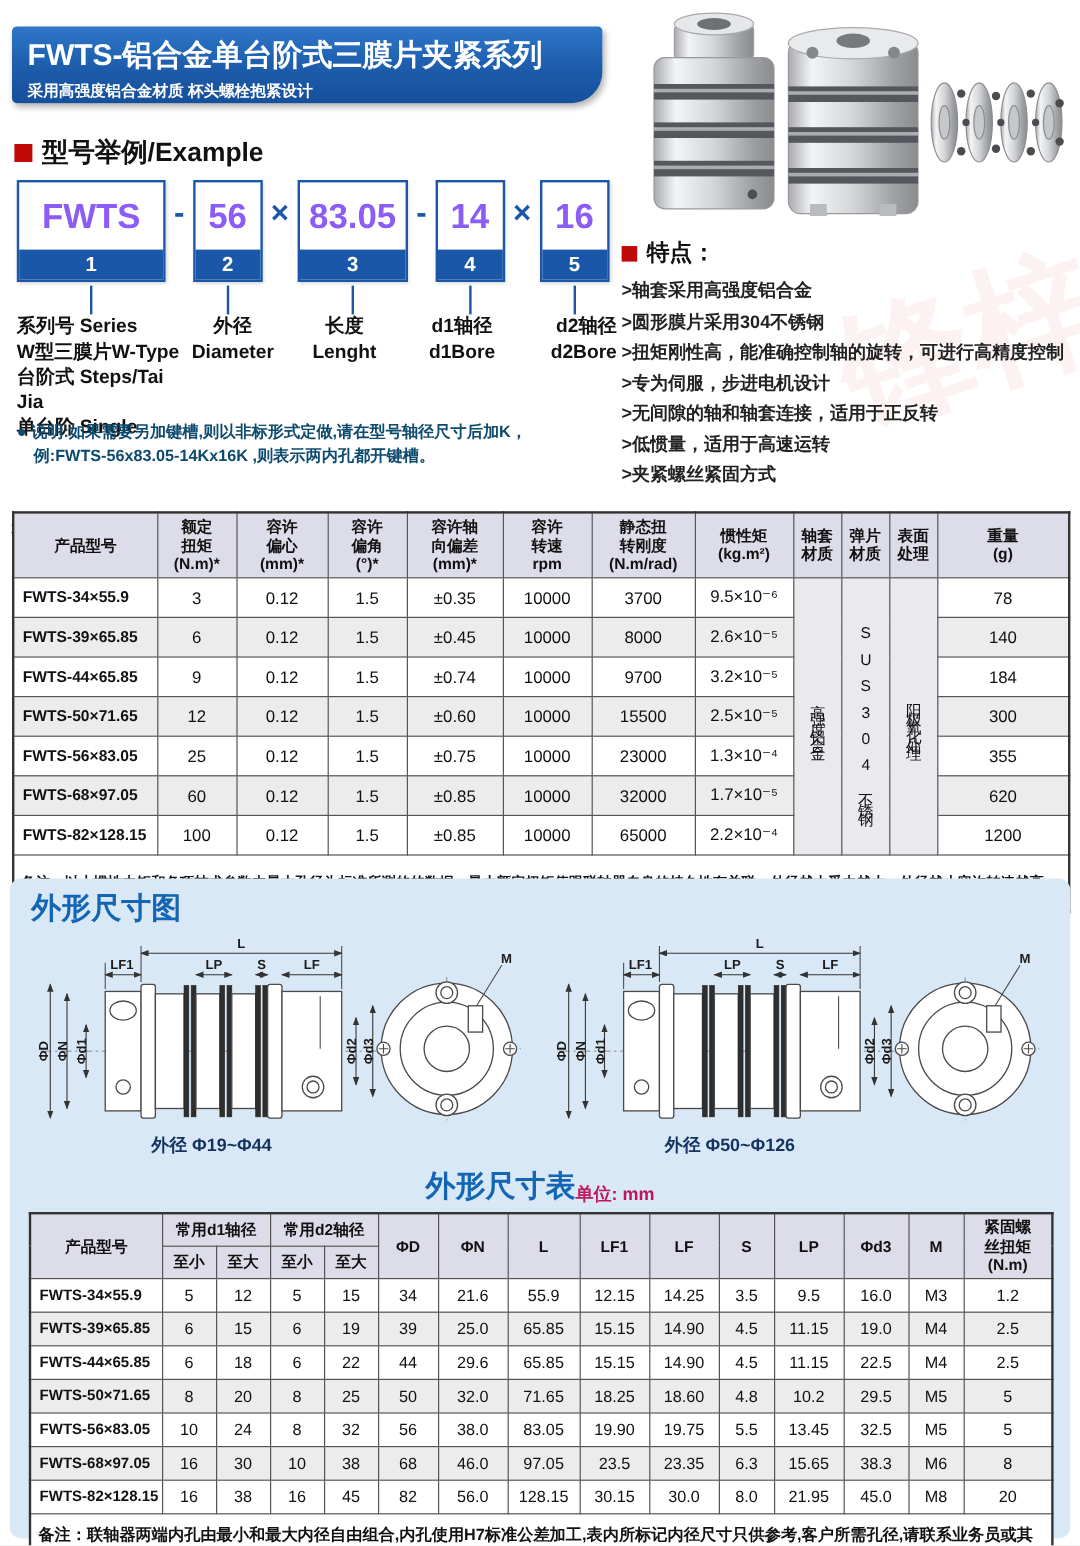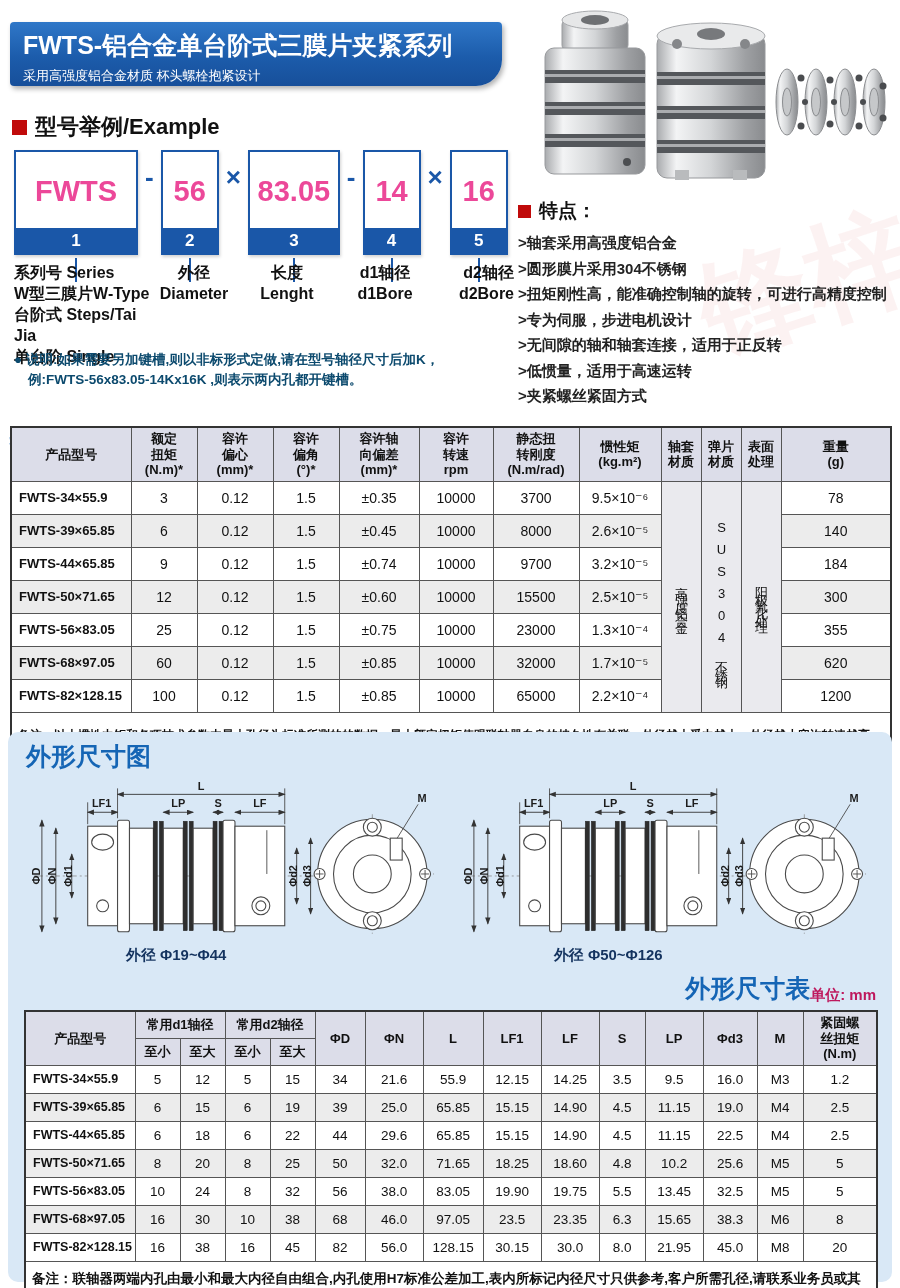--- a/index.html
+++ b/index.html
@@ -4,32 +4,32 @@
 <style>
   html,body{margin:0;padding:0;background:#e9e9e9;}
   #page{position:relative;width:900px;height:1288px;background:#ffffff;overflow:hidden;
         font-family:"Liberation Sans","DejaVu Sans",sans-serif;color:#111;}
   
   #hdr{position:absolute;left:10px;top:22px;width:492px;height:64px;
        background:linear-gradient(180deg,#2f77c8 0%,#1c5cab 55%,#174f9a 100%);
        border-radius:4px 4px 26px 4px;box-shadow:2px 3px 5px rgba(0,0,0,.3);
        color:#fff;padding:7px 13px;box-sizing:border-box;}
   #hdr .t{font-size:25px;font-weight:bold;letter-spacing:0;white-space:nowrap;}
-  #hdr .s{font-size:13px;font-weight:normal;margin-top:5px;}
+  #hdr .s{font-size:13px;font-weight:bold;margin-top:5px;}
   
   .wm{position:absolute;color:#d23a3a;font-weight:bold;pointer-events:none;}
   
   .red-sq{display:inline-block;width:15px;height:15px;background:#c00a0a;margin-right:8px;}
   .sec-head{font-size:22px;font-weight:bold;color:#111;display:flex;align-items:center;}
   .blue-title{color:#1565b5;font-weight:bold;}
   
   #ex-row{position:absolute;left:14px;top:150px;display:flex;align-items:flex-start;}
   .seg{display:flex;flex-direction:column;align-items:center;}
   .seg-box{border:2px solid #1a57a8;background:#fff;box-shadow:1px 2px 3px rgba(0,0,0,.18);}
-  .seg-val{font-size:29px;font-weight:bold;color:#ec4899;height:48px;line-height:50px;text-align:center;padding:14px 6px;}
+  .seg-val{font-size:29px;font-weight:bold;color:#8b5cf6;height:48px;line-height:50px;text-align:center;padding:4px 6px;}
   .seg-band{background:#1a57a8;color:#fff;font-size:17px;font-weight:bold;height:25px;line-height:25px;text-align:center;}
   .seg-tick{width:2px;height:24px;background:#1a57a8;margin-top:3px;}
   .seg-sep{font-size:26px;font-weight:bold;color:#1a57a8;line-height:54px;padding:0 7px;}
   .w0{width:120px}.w1{width:54px}.w2{width:88px}.w3{width:54px}.w4{width:54px}
   #ex-labels{position:absolute;left:0;top:262px;width:796px;height:86px;}
   .exlab{position:absolute;top:0;font-size:16px;line-height:21px;color:#111;font-weight:bold;}
   .exlab0{left:14px;width:138px;text-align:left;}
   .exlab1{left:146px;width:96px;text-align:center;}
   .exlab2{left:234px;width:106px;text-align:center;}
   .exlab3{left:336px;width:98px;text-align:center;}
@@ -53,21 +53,21 @@
               font-size:13px;background:#eaeaee !important;padding:6px 0;}
   td.notecell{text-align:left;font-size:12px;font-weight:bold;padding:8px 6px;background:#fff !important;line-height:1.4;}
   #tech-table{position:absolute;left:10px;top:426px;width:880px;}
   #tech-table td{height:30px;}
   
   #panel{position:absolute;left:8px;top:732px;width:884px;height:550px;background:#d9e8f6;border-radius:10px;}
   #dims-title{position:absolute;left:18px;top:8px;font-size:25px;}
   .diagram{position:absolute;top:42px;width:418px;height:192px;}
   #dgm-holder .diagram:nth-of-type(1){left:14px;}
   #dgm-holder .diagram:nth-of-type(2){left:446px;}
-  #dimtab-title-row{position:absolute;left:16px;top:240px;width:852px;display:flex;justify-content:flex-end;align-items:flex-end;}
+  #dimtab-title-row{position:absolute;left:16px;top:240px;width:852px;display:flex;justify-content:center;align-items:flex-end;}
   #dimtab-title-row .blue-title{font-size:25px;}
   #dim-table{position:absolute;left:16px;top:278px;width:852px;}
   #dim-table td{height:25px;font-size:13.5px;}
   #dim-table td.model{font-size:12.5px;}
   
   .part{fill:#fff;stroke:#4a4a4a;stroke-width:1.1;}
   .dark{fill:#2e2e2e;stroke:#222;stroke-width:.5;}
   .cl{stroke:#888;stroke-width:.8;stroke-dasharray:9 3 2 3;fill:none;}
   .dim{stroke:#333;stroke-width:.9;fill:none;}
   .thin{stroke:#4a4a4a;stroke-width:.9;fill:none;}
@@ -655,21 +655,21 @@
             <td class="num">20</td>
             <td class="num">8</td>
             <td class="num">25</td>
             <td class="num">50</td>
             <td class="num">32.0</td>
             <td class="num">71.65</td>
             <td class="num">18.25</td>
             <td class="num">18.60</td>
             <td class="num">4.8</td>
             <td class="num">10.2</td>
-            <td class="num">25.6</td>
+            <td class="num">29.5</td>
             <td class="num">M5</td>
             <td class="num">5</td>
           </tr>
           <tr>
             <td class="model">FWTS-56×83.05</td>
             <td class="num">10</td>
             <td class="num">24</td>
             <td class="num">8</td>
             <td class="num">32</td>
             <td class="num">56</td>

